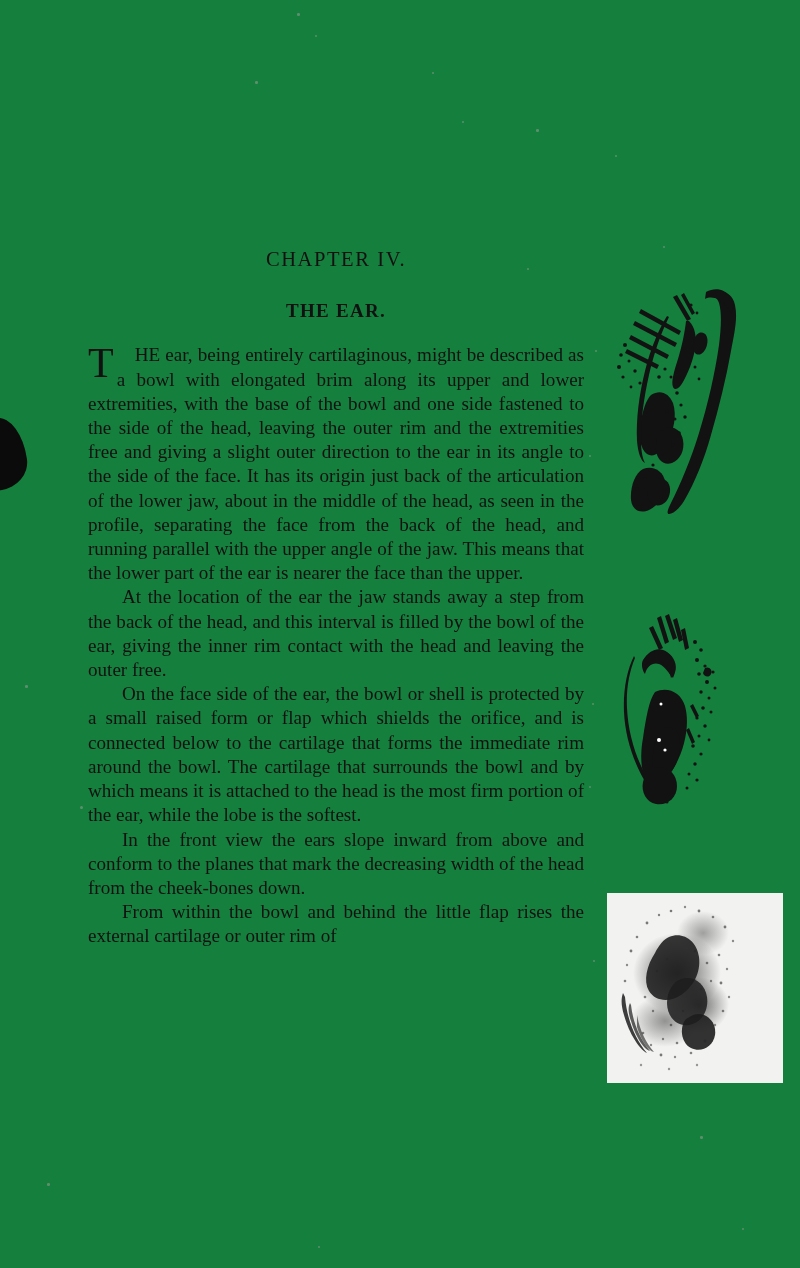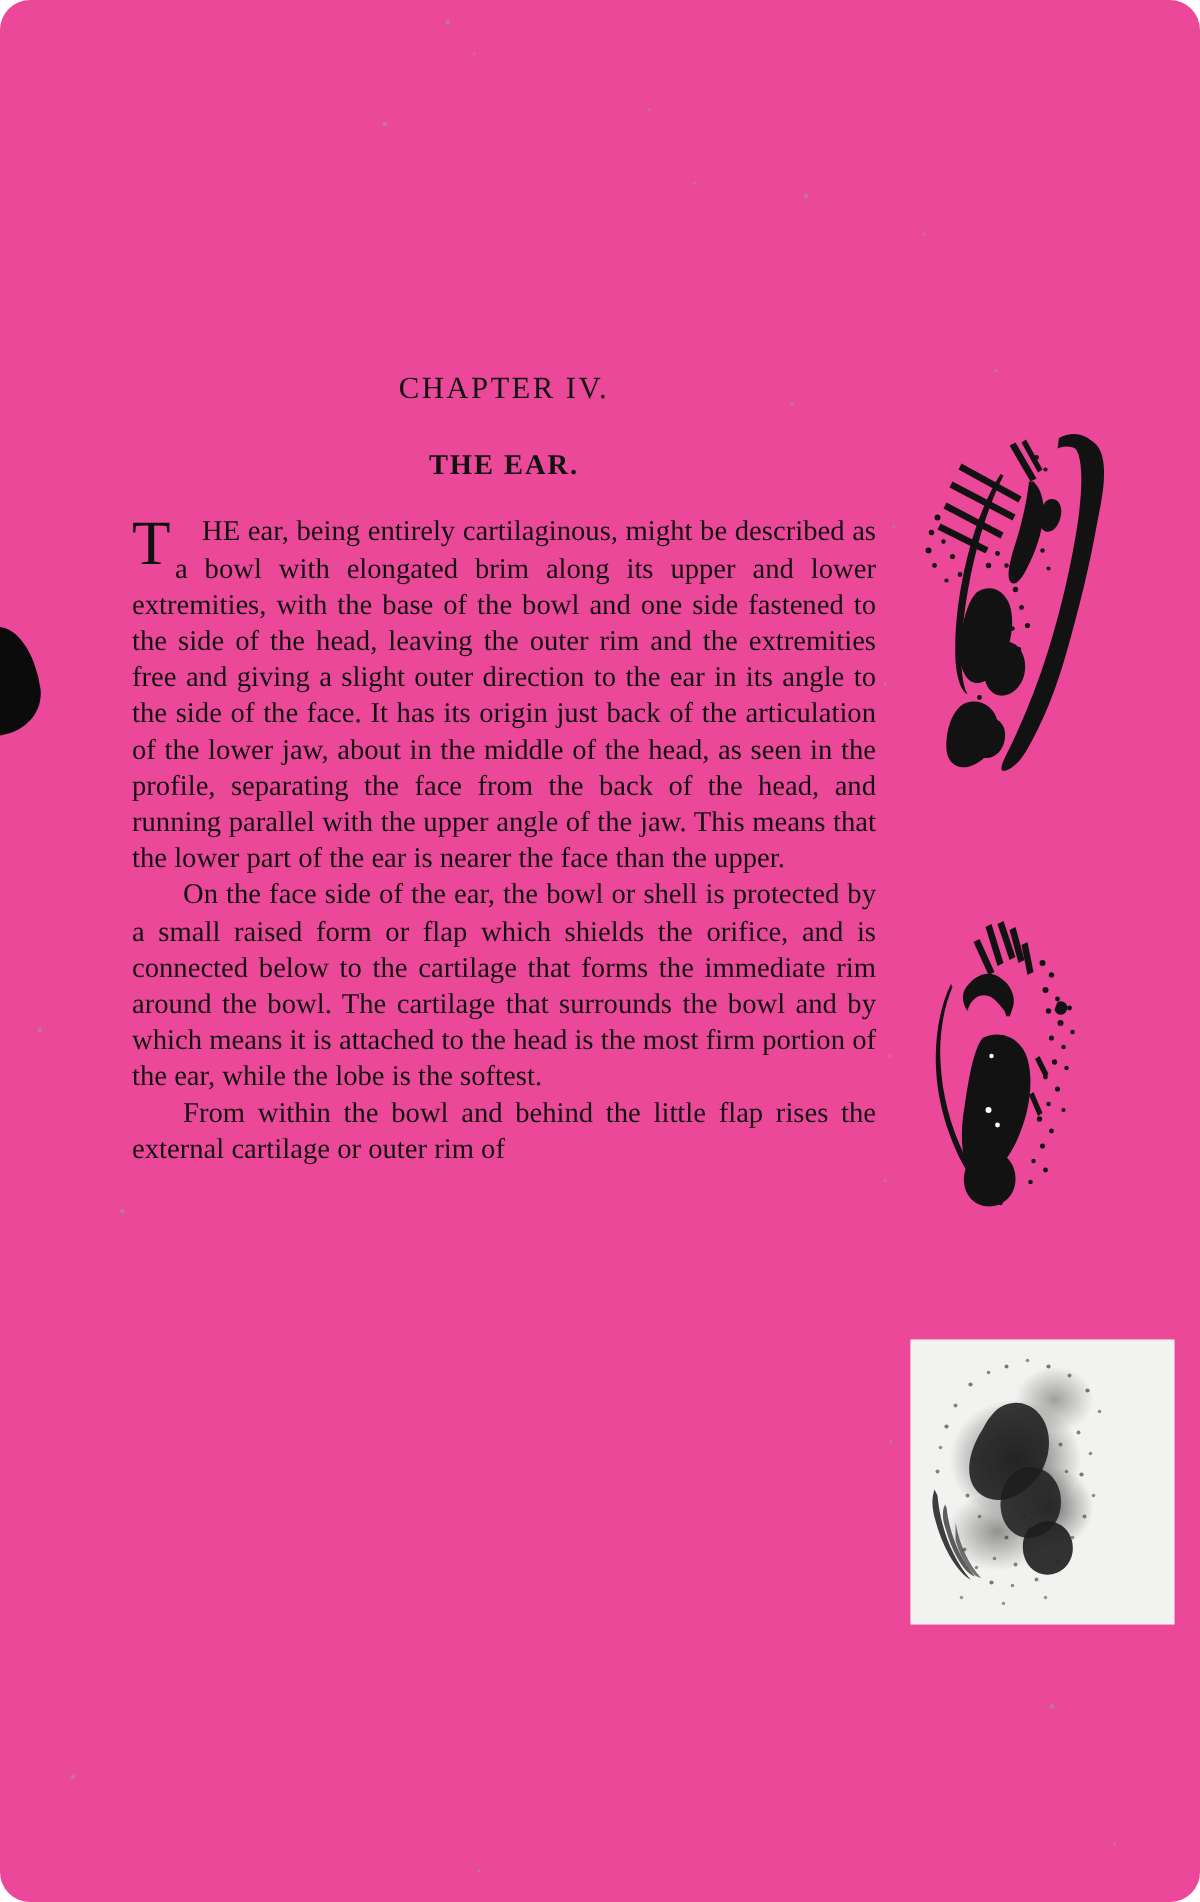--- a/index.html
+++ b/index.html
@@ -5,25 +5,24 @@
   html, body {
     margin: 0;
     padding: 0;
     background: #ffffff;
   }
 
   .page {
     position: relative;
     width: 800px;
     height: 1268px;
-    background: #ec4899;
+    background: #15803d;
     overflow: hidden;
     font-family: "Liberation Serif", "DejaVu Serif", serif;
     color: #111111;
-    border-radius: 20px;
   }
 
   
   .speck {
     position: absolute;
     background: #9a9a96;
     border-radius: 50%;
     opacity: .55;
     pointer-events: none;
   }
@@ -136,21 +135,23 @@
 
   <div class="ink-blot"></div>
 
   <div class="text-col">
 
     <h1 class="chapter-title">CHAPTER IV.</h1>
     <h2 class="section-title">THE EAR.</h2>
 
     <p class="body first"><span class="dropcap">T</span><span class="smallcaps-lead">HE</span><span> ear, being entirely cartilaginous, might be described as a bowl with elongated brim along its upper and lower extremities, with the base of the bowl and one side fastened to the side of the head, leaving the outer rim and the extremities free and giving a slight outer direction to the ear in its angle to the side of the face. It has its origin just back of the articulation of the lower jaw, about in the middle of the head, as seen in the profile, separating the face from the back of the head, and running parallel with the upper angle of the jaw.  This means that the lower part of the ear is nearer the face than the upper.</span></p>
 
+    <p class="body">At the location of the ear the jaw stands away a step from the back of the head, and this interval is filled by the bowl of the ear, giving the inner rim contact with the head and leaving the outer free.</p>
     <p class="body">On the face side of the ear, the bowl or shell is protected by a small raised form or flap which shields the orifice, and is connected below to the cartilage that forms the immediate rim around the bowl.  The cartilage that surrounds the bowl and by which means it is attached to the head is the most firm portion of the ear, while the lobe is the softest.</p>
+    <p class="body">In the front view the ears slope inward from above and conform to the planes that mark the decreasing width of the head from the cheek-bones down.</p>
     <p class="body">From within the bowl and behind the little flap rises the external cartilage or outer rim of</p>
   </div>
 
   <div class="figure" id="fig-1">
     <svg viewBox="0 0 176 232" xmlns="http://www.w3.org/2000/svg">
       <g fill="#121212">
 
         <path d="M104 8 C118 6 126 12 128 22 C131 36 127 52 124 68 C119 96 112 124 104 152
                  C97 177 88 199 77 218 C72 226 66 231 62 231 C60 231 60 228 63 222
                  C74 200 84 176 92 150 C101 121 108 90 112 62 C114 46 115 30 112 20

